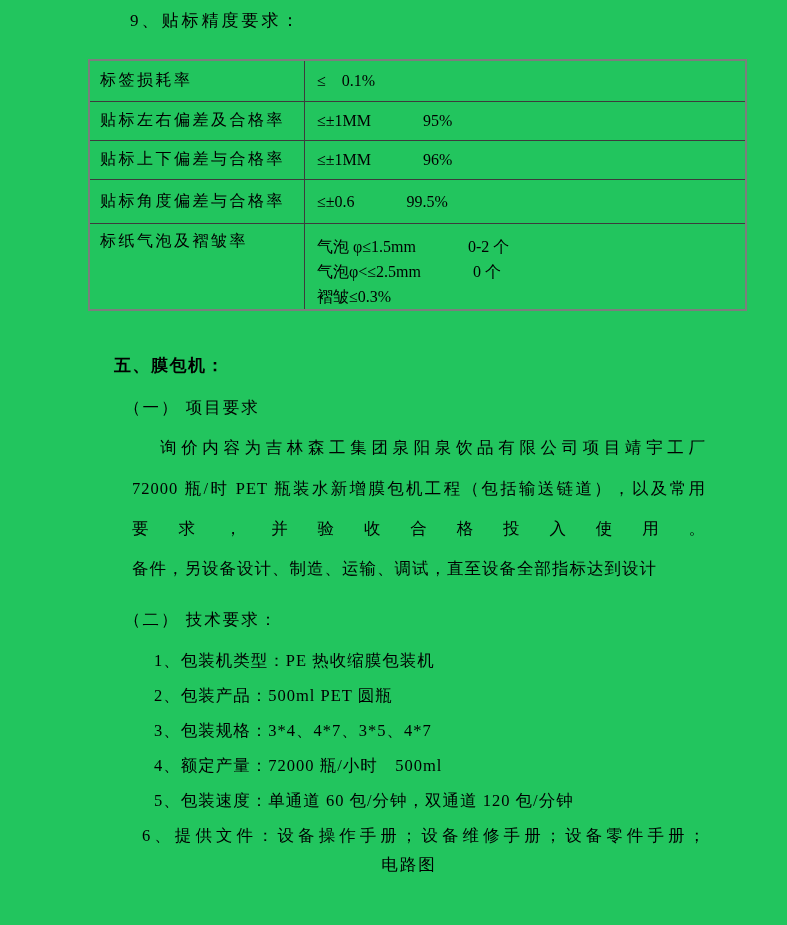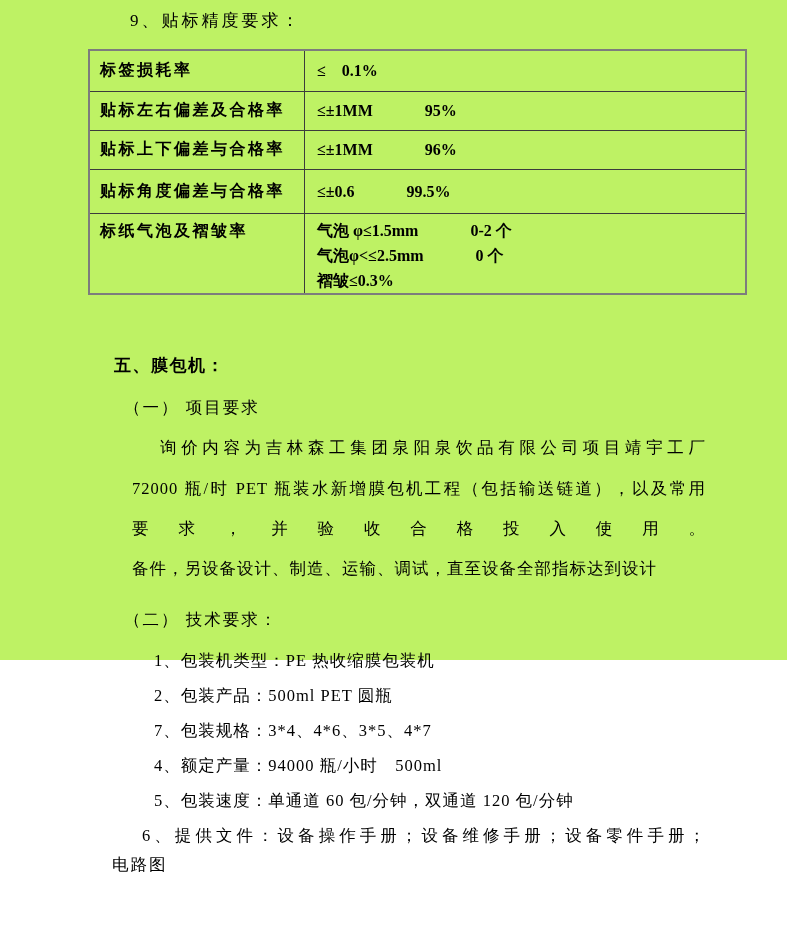--- a/index.html
+++ b/index.html
@@ -10,40 +10,39 @@
   body {
     width: 787px;
     height: 925px;
     font-family: "Liberation Serif", "DejaVu Serif", serif;
     color: #000000;
     overflow: hidden;
   }
   .page {
     position: relative;
     width: 787px;
-    height: 660px;
-    background: #bef264;
+    height: 925px;
+    background: #22c55e;
   }
   .doc-title {
     position: absolute;
     left: 130px;
     top: 9px;
     font-size: 17px;
     letter-spacing: 3px;
     white-space: pre-wrap;
   }
   table.spec-table {
     position: absolute;
     left: 88px;
-    top: 49px;
+    top: 59px;
     width: 659px;
     border-collapse: collapse;
     table-layout: fixed;
     border: 2px solid #7d7d7d;
-    font-weight: bold;
   }
   table.spec-table td {
     border: 1px solid #3c3c3c;
     font-size: 16px;
     vertical-align: middle;
     overflow: hidden;
   }
   td.lbl {
     width: 200px;
     padding: 0 4px 0 10px;
@@ -54,21 +53,21 @@
     padding: 0 4px 0 12px;
     white-space: pre-wrap;
   }
   tr.r1 { height: 41px; }
   tr.r2 { height: 39px; }
   tr.r3 { height: 39px; }
   tr.r4 { height: 44px; }
   tr.r5 { height: 76px; }
   tr.multi td {
     vertical-align: top;
-    padding-top: 4px;
+    padding-top: 10px;
   }
   tr.multi td.lbl { padding-top: 7px; }
   .vline {
     line-height: 25px;
     white-space: pre-wrap;
   }
   .rate { margin-left: 52px; }
 
   .content {
     position: absolute;
@@ -118,20 +117,21 @@
     padding-left: 30px;
     text-align: justify;
     text-align-last: justify;
   }
   .cont-line {
     margin-top: 8px;
     font-size: 16.5px;
     letter-spacing: 2px;
     line-height: 21px;
     white-space: pre-wrap;
+    text-align: center;
   }
 </style>
 </head>
 <body>
 
 <div class="page">
 
   <div class="doc-title">9、贴标精度要求：</div>
 
   <table class="spec-table">
@@ -169,22 +169,22 @@
         <div class="para-line">72000 瓶/时 PET 瓶装水新增膜包机工程（包括输送链道），以及常用</div>
         <div class="para-line">要求，并验收合格投入使用。</div>
         <div class="para-line">备件，另设备设计、制造、运输、调试，直至设备全部指标达到设计</div>
       </div>
 
     <div class="sub-heading second">（二） 技术要求：</div>
 
     <div class="items" id="tech-items">
         <div class="item-line">1、包装机类型：PE 热收缩膜包装机</div>
         <div class="item-line">2、包装产品：500ml PET 圆瓶</div>
-        <div class="item-line">7、包装规格：3*4、4*6、3*5、4*7</div>
-        <div class="item-line">4、额定产量：94000 瓶/小时　500ml</div>
+        <div class="item-line">3、包装规格：3*4、4*7、3*5、4*7</div>
+        <div class="item-line">4、额定产量：72000 瓶/小时　500ml</div>
         <div class="item-line">5、包装速度：单通道 60 包/分钟，双通道 120 包/分钟</div>
         <div class="item-line">6、提供文件：设备操作手册；设备维修手册；设备零件手册；</div>
       </div>
 
     <div class="cont-line">电路图</div>
   </div>
 
 </div>
 
 </body></html>

